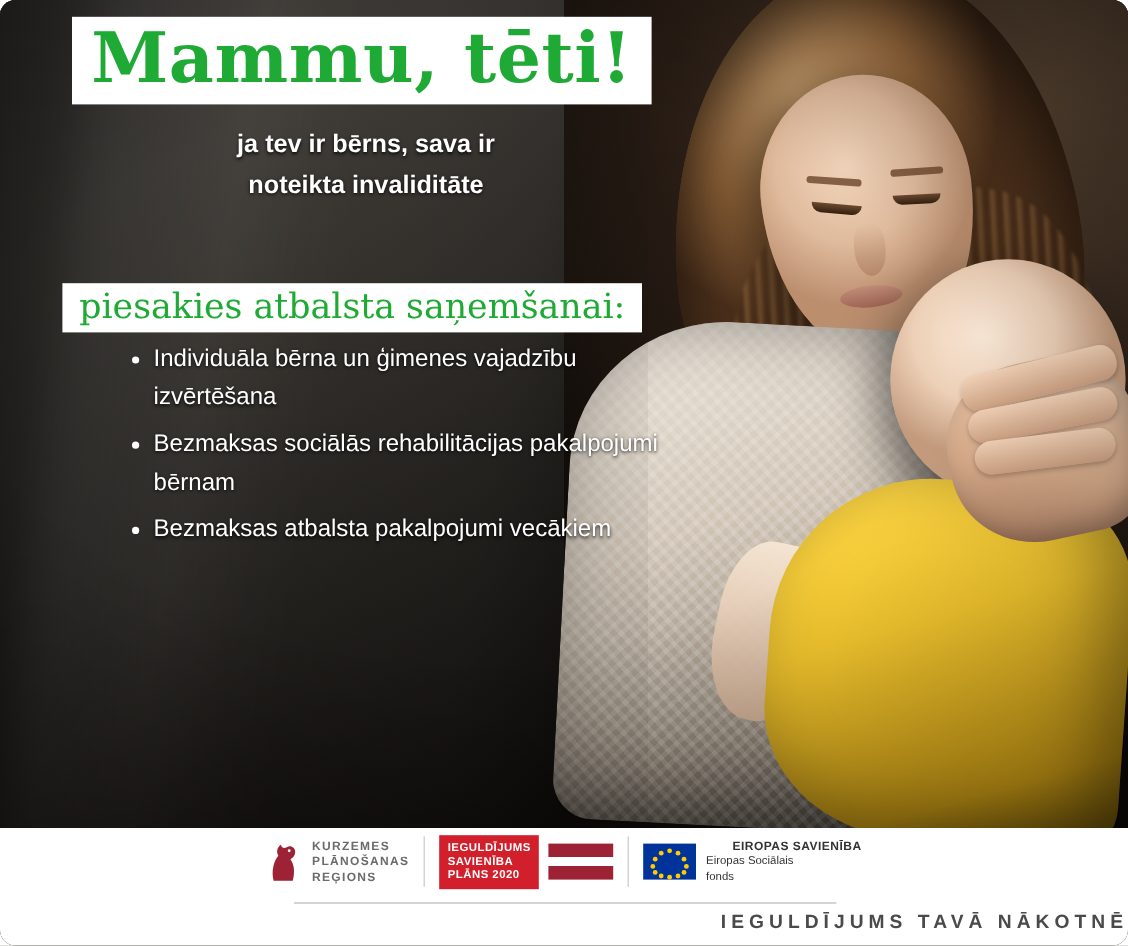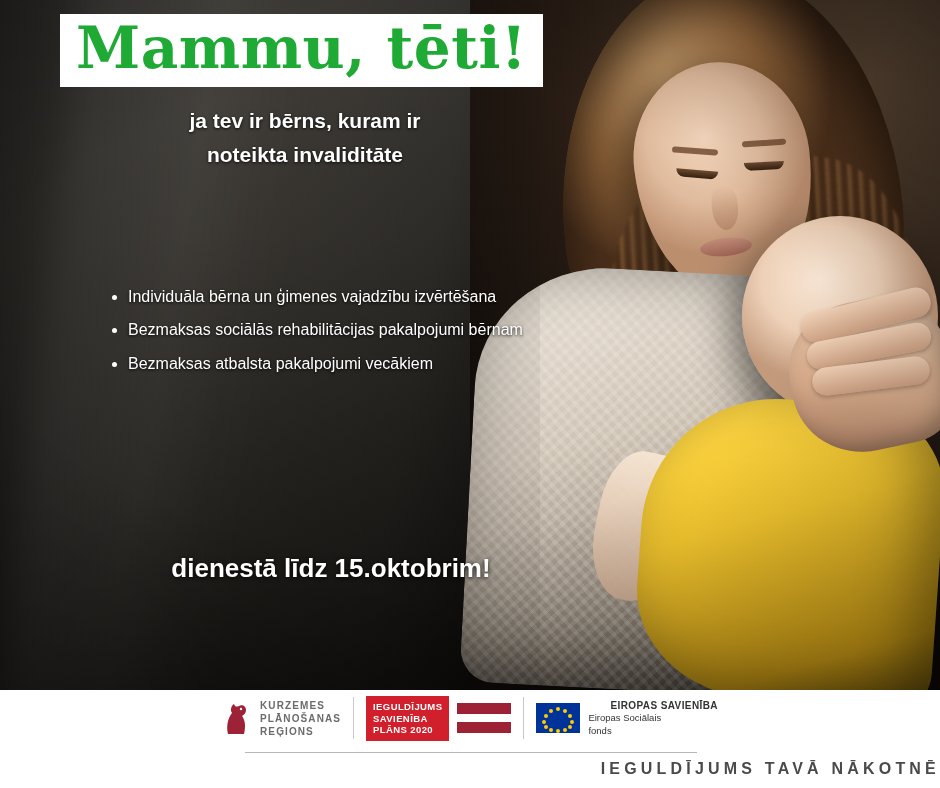--- a/index.html
+++ b/index.html
@@ -9,20 +9,21 @@
   }
   body {
     font-family: "Liberation Sans", sans-serif;
   }
   #poster {
     position: relative;
     width: 940px;
     height: 788px;
     overflow: hidden;
     background: #000000;
+    border-radius: 13px;
   }
 
   
   .photo {
     position: absolute;
     left: 0; top: 0;
     width: 940px;
     height: 690px;
     overflow: hidden;
     background: #171210;
@@ -239,21 +240,21 @@
     color: #1faa35;
     white-space: nowrap;
   }
   .bullets {
     position: absolute;
     left: 104px; top: 284px;
     width: 450px;
     margin: 0;
     padding: 0 0 0 24px;
     color: #ffffff;
-    font-size: 16px;
+    font-size: 20px;
     line-height: 1.58;
     text-shadow: 0 1px 3px rgba(0,0,0,0.9);
   }
   .bullets li {
     margin-bottom: 8px;
   }
   .closing {
     position: absolute;
     left: 96px; top: 548px;
     width: 470px;
@@ -384,33 +385,35 @@
     <div class="photo-vignette"></div>
   </div>
 
   <div class="content">
 
     <div class="headline-band">
       <div class="headline">Mammu, tēti!</div>
     </div>
 
     <div class="subhead">
-      <div>ja tev ir bērns, kuram ir</div>
+      <div>ja tev ir bērns, sava ir</div>
       <div>noteikta invaliditāte</div>
     </div>
 
+    <div class="cta-band">
+      <div class="cta-text">piesakies atbalsta saņemšanai:</div>
+    </div>
 
     <ul class="bullets">
       <li>Individuāla bērna un ģimenes vajadzību izvērtēšana</li>
       <li>Bezmaksas sociālās rehabilitācijas pakalpojumi bērnam</li>
       <li>Bezmaksas atbalsta pakalpojumi vecākiem</li>
     </ul>
 
     <div class="closing">
-      <div>dienestā līdz 15.oktobrim!</div>
     </div>
 
   </div>
 
   <div class="footer">
 
     <div class="logos">
 
       <div class="logo-block">
         <svg class="lion" viewBox="0 0 30 36">

